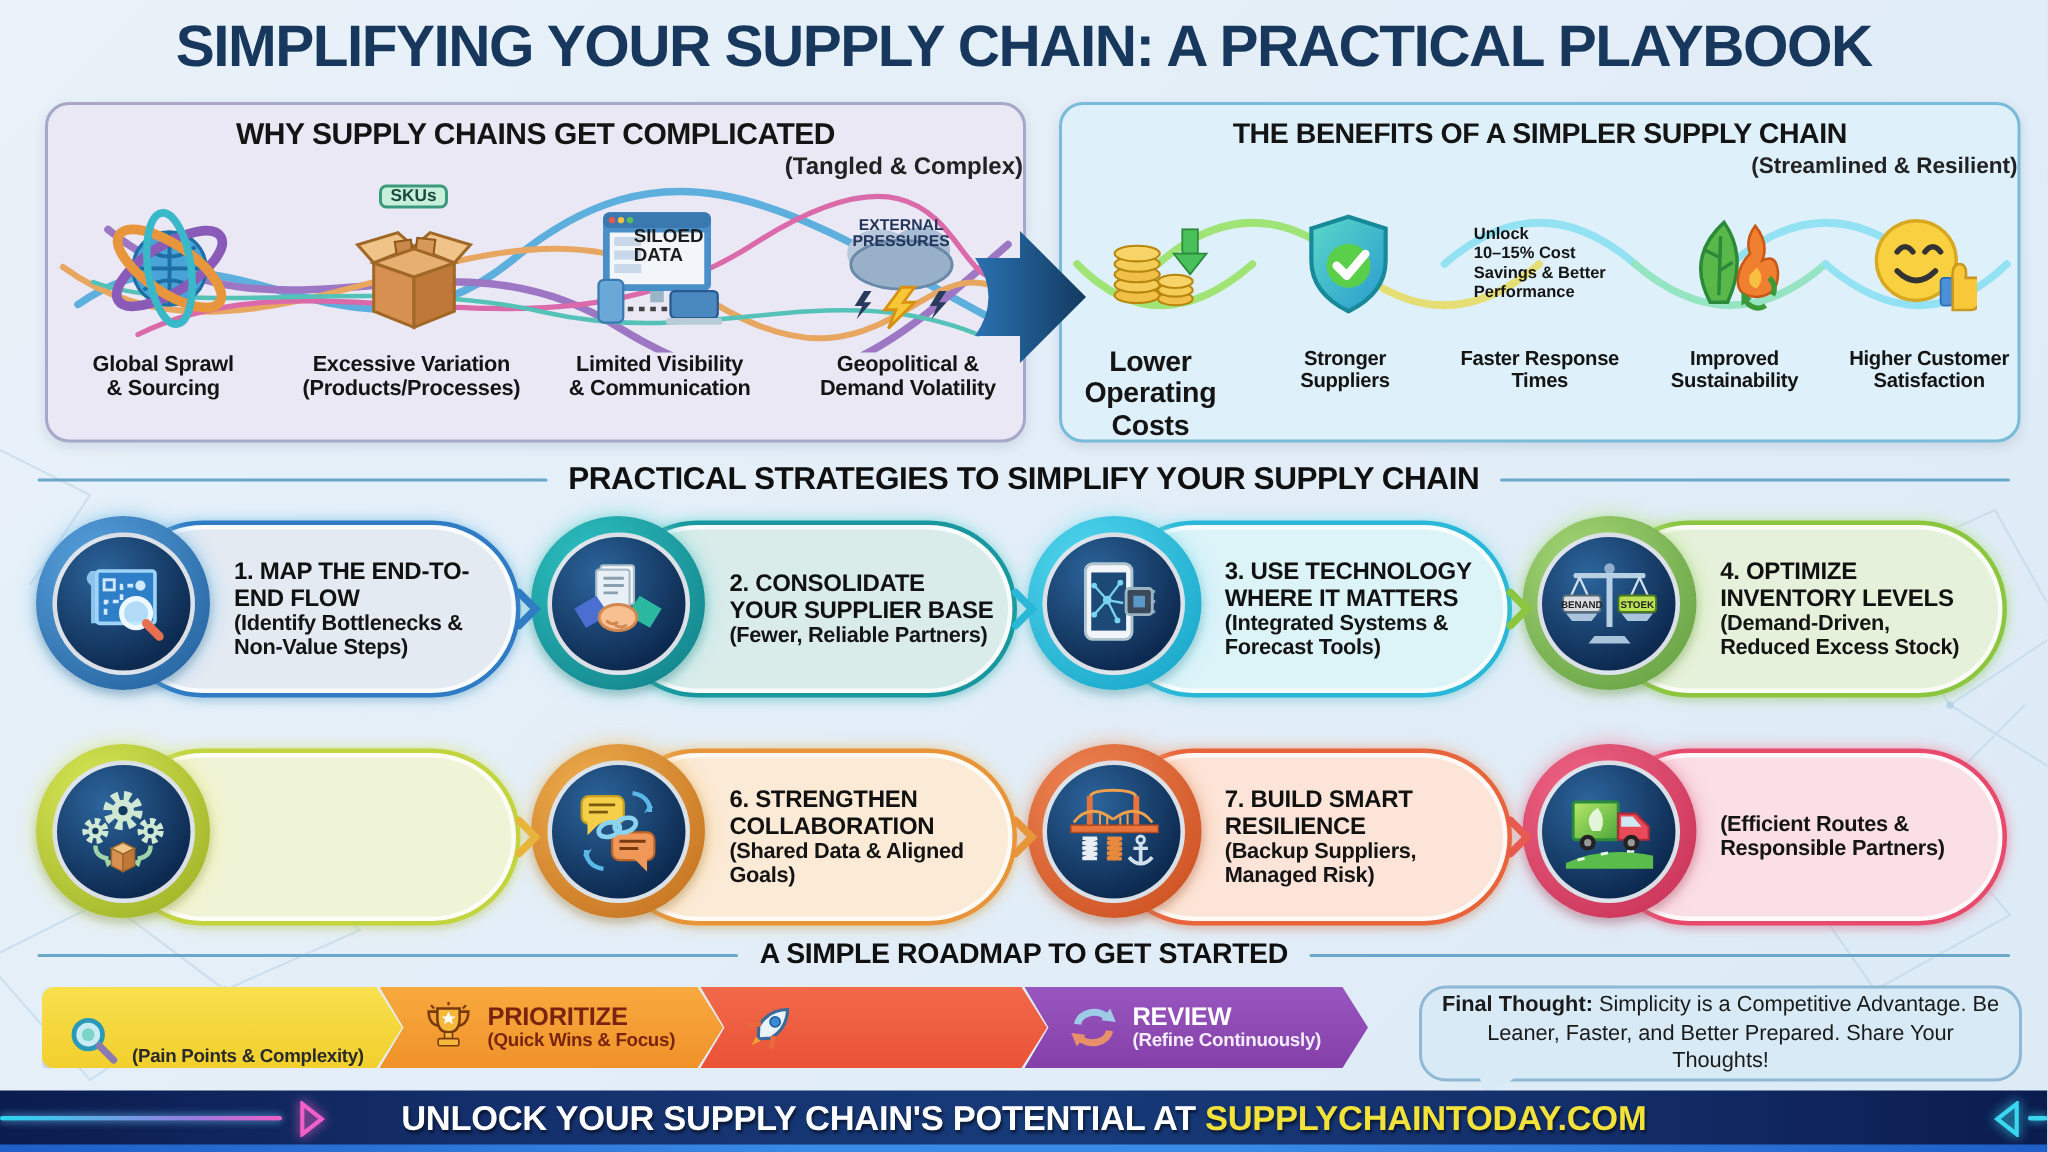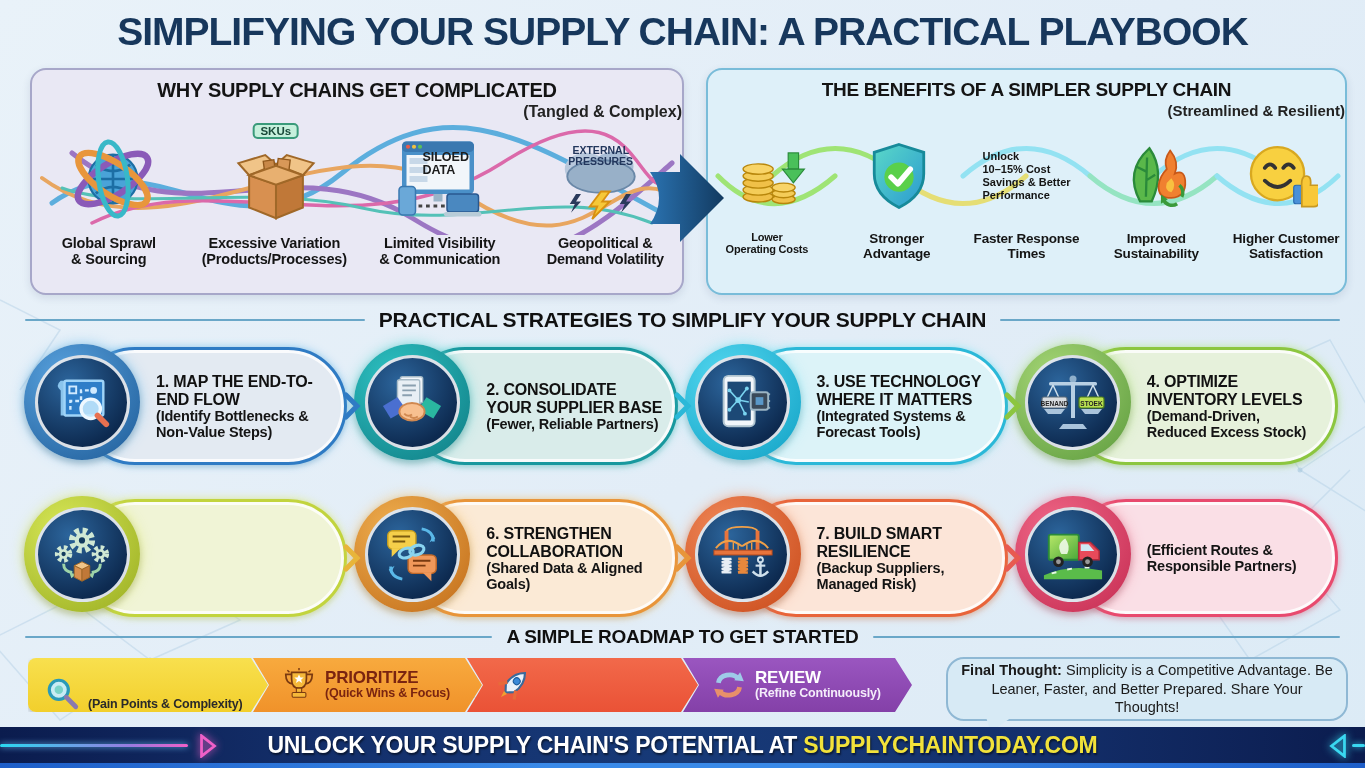--- a/index.html
+++ b/index.html
@@ -308,24 +308,24 @@
         <svg width="74" height="74" viewBox="0 0 64 64">
           <circle cx="29" cy="30" r="23" fill="#f8d040" stroke="#d8a820" stroke-width="2"></circle>
           <path d="M18 25 q4.5 -6 9 0 M34 25 q4.5 -6 9 0" stroke="#333" stroke-width="3.2" fill="none" stroke-linecap="round"></path>
           <path d="M18 36 q11 11 22 0" stroke="#333" stroke-width="3.2" fill="none" stroke-linecap="round"></path>
           <rect x="43" y="40" width="7" height="16" rx="2" fill="#4a90d8" stroke="#2a6ab0"></rect>
           <path d="M50 42 q-1 -10 4 -10 q4.5 0 3.5 8 l7 0 q4 0 3 5 l-2.5 10 q-1 3.5 -4.5 3.5 l-10.5 0 z" fill="#f8c838" stroke="#c89820" stroke-width="1.5"></path>
         </svg>
       </div>
     </div>
     <div class="labels-row" style="font-size:13.5px">
-      <div style="font-size:11px">Lower
+      <div style="font-size:19px">Lower
 Operating Costs</div>
       <div style="font-size:13.5px">Stronger
-Advantage</div>
+Suppliers</div>
       <div style="font-size:13.5px">Faster Response
 Times</div>
       <div style="font-size:13.5px">Improved
 Sustainability</div>
       <div style="font-size:13.5px">Higher Customer
 Satisfaction</div>
     </div>
   </div>
 
   <div class="section-title st-strategies">

